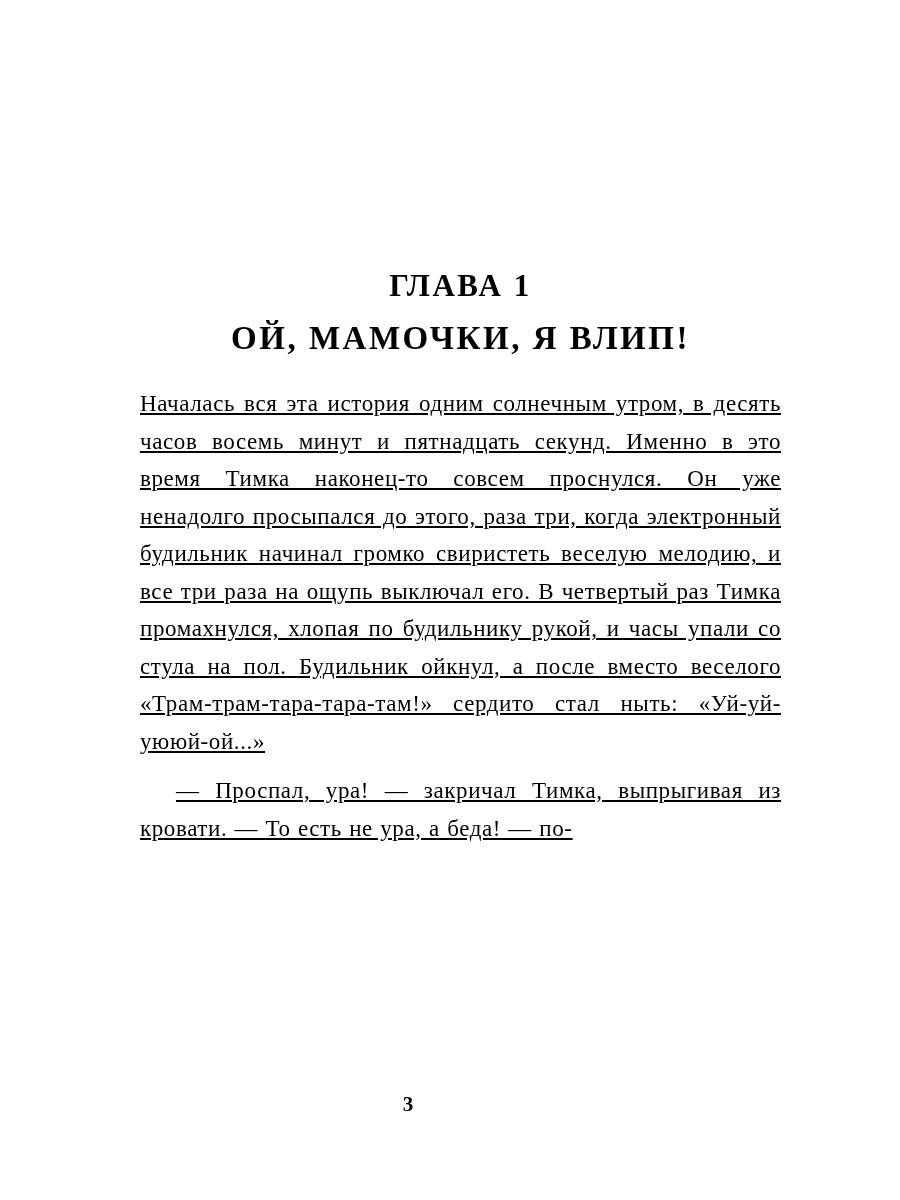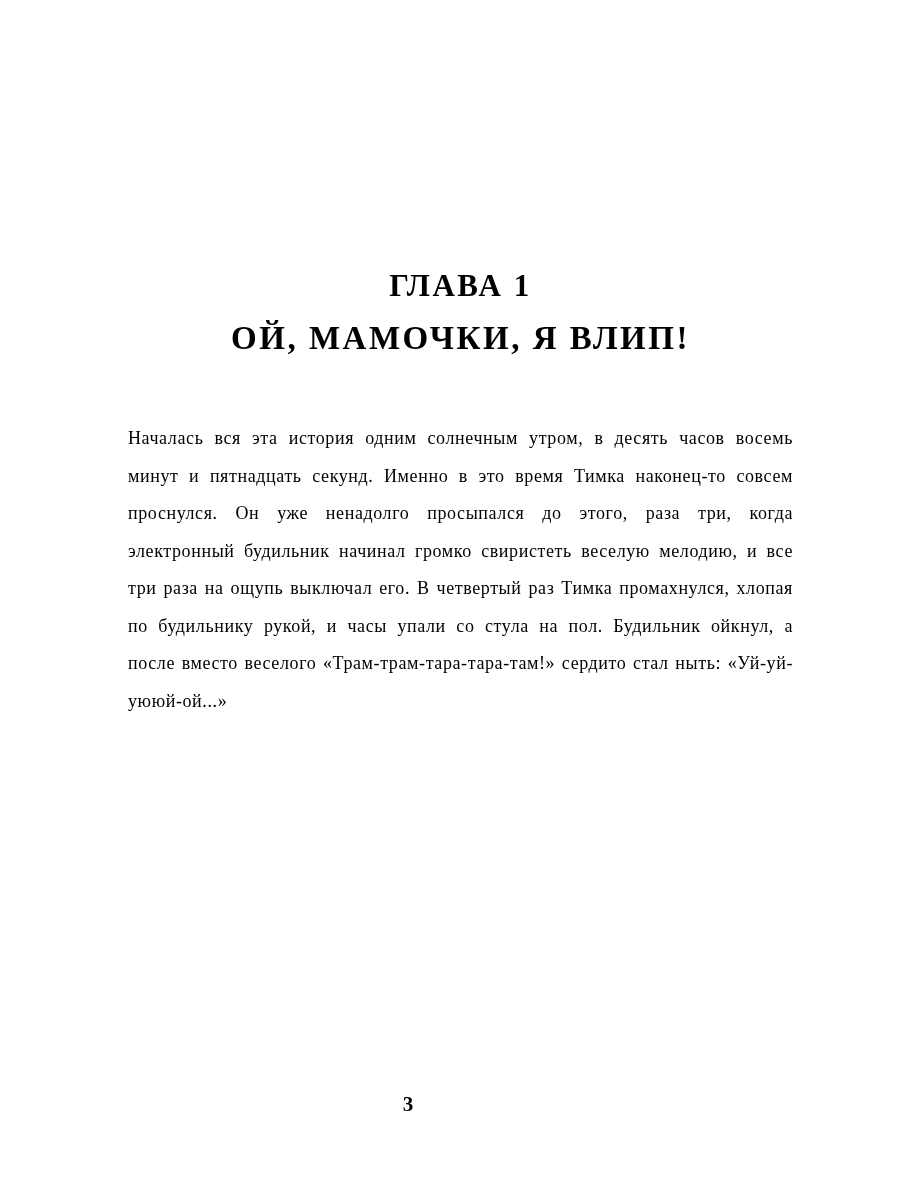--- a/index.html
+++ b/index.html
@@ -34,32 +34,33 @@
     font-size: 31px;
     letter-spacing: 2.5px;
     margin: 0 0 16px 0;
     font-family: "Liberation Serif", "DejaVu Serif", serif;
   }
   .chapter-title {
     text-align: center;
     font-weight: bold;
     font-size: 33px;
     letter-spacing: 2.5px;
-    margin: 0 0 63px 0;
+    margin: 0 0 28px 0;
     font-family: "Liberation Serif", "DejaVu Serif", serif;
   }
   .body-text p {
-    margin: 0;
-    font-size: 18px;
+    margin: 12px;
+    font-size: 23px;
     line-height: 37.5px;
     text-align: justify;
     text-justify: inter-word;
     letter-spacing: 0.6px;
     word-spacing: 1px;
     font-family: "Liberation Serif", "DejaVu Serif", serif;
+    text-decoration: underline;
   }
   .body-text p.indent {
     text-indent: 36px;
   }
   .page-number {
     position: absolute;
     left: 0;
     right: 0;
     top: 1092px;
     text-align: center;
@@ -72,18 +73,19 @@
 <body>
 
 <div class="page">
 
   <div class="content">
     <h1 class="chapter-label">ГЛАВА 1</h1>
     <h2 class="chapter-title">ОЙ, МАМОЧКИ, Я ВЛИП!</h2>
 
     <div class="body-text">
       <p>Началась вся эта история одним солнечным утром, в десять часов восемь минут и пятнадцать секунд. Именно в это время Тимка наконец-то совсем проснулся. Он уже ненадолго просыпался до этого, раза три, когда электронный будильник начинал громко свиристеть веселую мелодию, и все три раза на ощупь выключал его. В четвертый раз Тимка промахнулся, хлопая по будильнику рукой, и часы упали со стула на пол. Будильник ойкнул, а после вместо веселого «Трам-трам-тара-тара-там!» сердито стал ныть: «Уй-уй-уююй-ой...»</p>
+      <p class="indent">— Проспал, ура! — закричал Тимка, выпрыгивая из кровати. — То есть не ура, а беда! — по-</p>
     </div>
   </div>
 
   <div class="page-number">3</div>
 
 </div>
 
 </body></html>

